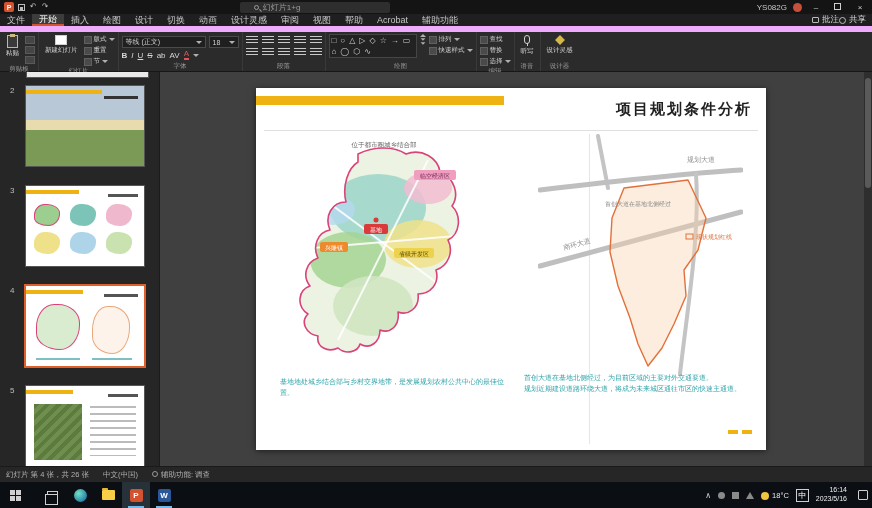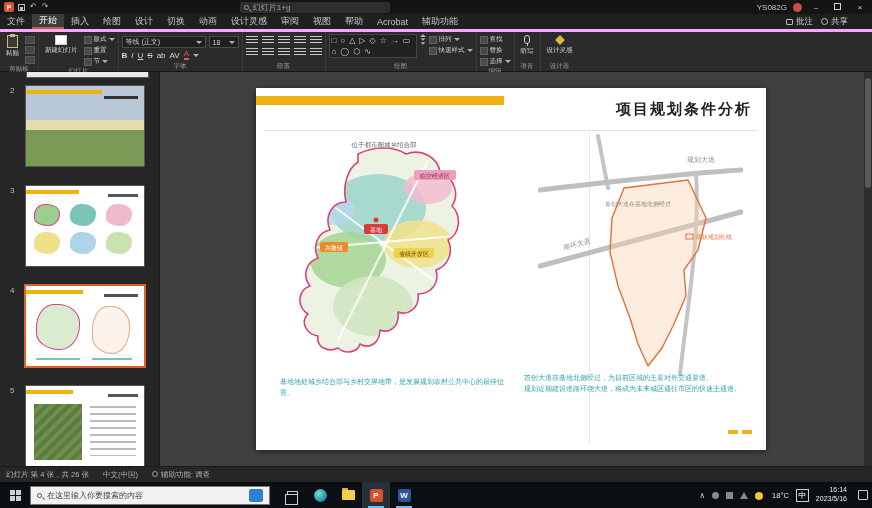--- a/index.html
+++ b/index.html
@@ -6,34 +6,34 @@
   html,body{width:872px;height:508px;overflow:hidden}
   body{position:relative;font-family:"Liberation Sans","DejaVu Sans",sans-serif;background:#2a2a2a;color:#ccc;-webkit-font-smoothing:antialiased}
 
   
   .titlebar{position:absolute;top:0;left:0;right:0;height:14px;background:#141414;display:flex;align-items:center;padding:0 4px;font-size:8px;color:#c8c8c8}
   .appbadge{width:10px;height:10px;background:#d35230;color:#fff;font-size:7px;font-weight:bold;display:flex;align-items:center;justify-content:center;border-radius:2px;margin-right:4px}
   .qat{display:flex;gap:5px;align-items:center;margin-right:8px}
   .qat .qi{font-size:8px;color:#bdbdbd;line-height:1}
   .ic-save{width:7px;height:7px;border:1px solid #bdbdbd;position:relative;display:inline-block}
   .ic-save:after{content:"";position:absolute;left:1px;bottom:0;width:3px;height:3px;background:#bdbdbd}
-  .tb-search{margin:0 auto;width:150px;height:11px;background:#2e2e2e;border-radius:2px;display:flex;align-items:center;gap:4px;padding:0 4px;color:#9a9a9a}
+  .tb-search{margin:0 auto;width:150px;height:11px;background:#2e2e2e;border-radius:2px;display:flex;align-items:center;gap:4px;padding:0 14px;color:#9a9a9a}
   .mag{width:5px;height:5px;border:1px solid #9a9a9a;border-radius:50%;position:relative;flex:none}
   .mag:after{content:"";position:absolute;left:4px;top:4px;width:3px;height:1px;background:#9a9a9a;transform:rotate(45deg)}
   .tb-right{display:flex;align-items:center;gap:6px;margin-left:auto}
   .avatar{width:9px;height:9px;border-radius:50%;background:#c94f3d;flex:none}
   .wbtn{width:16px;text-align:center;font-size:8px;color:#cfcfcf}
   .ic-maxi{width:7px;height:7px;border:1px solid #cfcfcf;display:inline-block}
 
   
-  .tabsrow{position:absolute;top:14px;left:0;right:0;height:18px;background:#1f1f1f;display:flex;align-items:center;font-size:9px;border-bottom:3px solid #f0abfc}
+  .tabsrow{position:absolute;top:14px;left:0;right:0;height:18px;background:#1f1f1f;display:flex;align-items:center;font-size:9px;border-bottom:6px solid #f0abfc}
   .tabs{display:flex;align-items:center;height:100%}
   .tab{padding:0 7px;height:100%;display:flex;align-items:center;color:#c6c6c6;white-space:nowrap}
   .tab.active{background:#3c3c3c;color:#fff;border-bottom:2px solid #d35230}
-  .tabs-right{margin-left:auto;display:flex;align-items:flex-start;gap:8px;padding-right:24px}
+  .tabs-right{margin-left:auto;display:flex;align-items:flex-start;padding-right:6px}
   .tr-btn{display:flex;align-items:center;gap:3px;color:#d5d5d5;font-size:8.5px}
   .ci{width:7px;height:6px;border:1px solid #bbb;border-radius:1px;display:inline-block}
   .si{width:7px;height:7px;border:1px solid #bbb;border-radius:50%;display:inline-block}
 
   
   .ribbon{position:absolute;top:32px;left:0;right:0;height:40px;background:#2b2b2b;border-bottom:1px solid #171717;display:flex}
   .rgroup{display:flex;flex-direction:column;border-right:1px solid #3a3a3a;padding:2px 3px 0 3px}
   .gbody{flex:1;display:flex;align-items:flex-start;gap:3px}
   .glabel{height:10px;text-align:center;font-size:6.5px;color:#9a9a9a;line-height:10px;white-space:nowrap}
   .bigbtn{display:flex;flex-direction:column;align-items:center;gap:1px;padding:1px 3px;color:#d6d6d6;font-size:6.5px;white-space:nowrap}
@@ -121,21 +121,21 @@
   .ic-edge{width:13px;height:13px;border-radius:50%;background:radial-gradient(circle at 35% 35%,#6fe3c1,#0c59a4)}
   .ic-folder{width:13px;height:10px;background:#f8ce46;border-radius:1px;position:relative}
   .ic-folder:before{content:"";position:absolute;top:-2px;left:0;width:6px;height:2px;background:#e3b733;border-radius:1px 1px 0 0}
   .ic-ppt{width:13px;height:13px;background:#d35230;color:#fff;font-size:8px;font-weight:bold;display:flex;align-items:center;justify-content:center;border-radius:2px}
   .ic-word{width:13px;height:13px;background:#2b579a;color:#fff;font-size:8px;font-weight:bold;display:flex;align-items:center;justify-content:center;border-radius:2px}
   .tray{margin-left:auto;display:flex;align-items:center;gap:7px;padding-right:4px;font-size:7.5px}
   .chev{color:#cfcfcf;font-size:8px}
   .tray .dot{width:7px;height:7px;background:#8a8a8a;display:inline-block}
   .dot.round{border-radius:50%}
   .dot.tri{background:none;width:0;height:0;border-left:4px solid transparent;border-right:4px solid transparent;border-bottom:7px solid #8a8a8a}
-  .wx{display:flex;align-items:flex-end;gap:9px;color:#e8e8e8}
+  .wx{display:flex;align-items:flex-end;gap:3px;color:#e8e8e8}
   .sun{width:8px;height:8px;border-radius:50%;background:#f3c53e}
   .ime{width:13px;height:13px;border:1px solid #cfcfcf;font-size:8px;display:flex;align-items:center;justify-content:center;color:#fff}
   .clock{text-align:right;font-size:7px;line-height:1.25;color:#eee}
   .notif{width:10px;height:10px;border:1px solid #cfcfcf;border-radius:1px;margin-left:4px}
 </style>
 </head>
 <body>
 
 <div class="titlebar">
   <span class="appbadge">P</span>
@@ -485,25 +485,20 @@
 
 <div class="taskbar">
   <div class="start">
     <span class="winlogo">
         <i></i>
         <i></i>
         <i></i>
         <i></i>
       </span>
   </div>
-  <div class="tsearch">
-    <span class="mag"></span>
-    <span>在这里输入你要搜索的内容</span>
-    <span class="bluechip"></span>
-  </div>
   <div class="tb-icons">
     <span class="tbi">
         <span class="ic-taskview"></span>
       </span>
     <span class="tbi">
         <span class="ic-edge"></span>
       </span>
     <span class="tbi">
         <span class="ic-folder"></span>
       </span>

